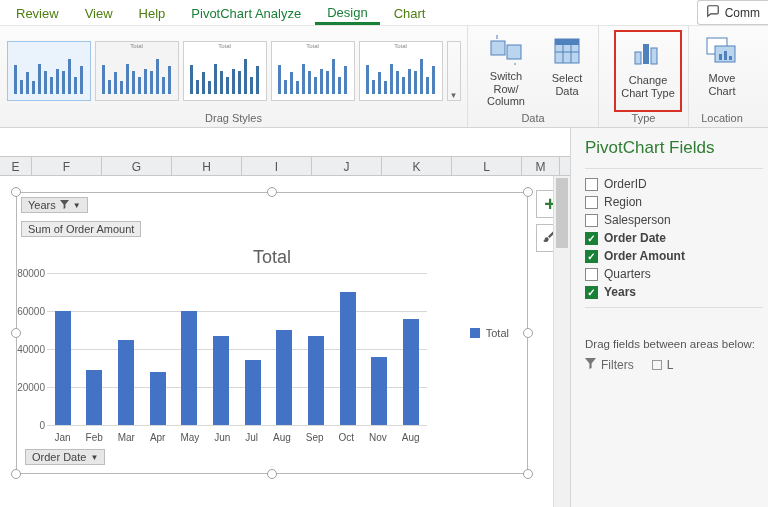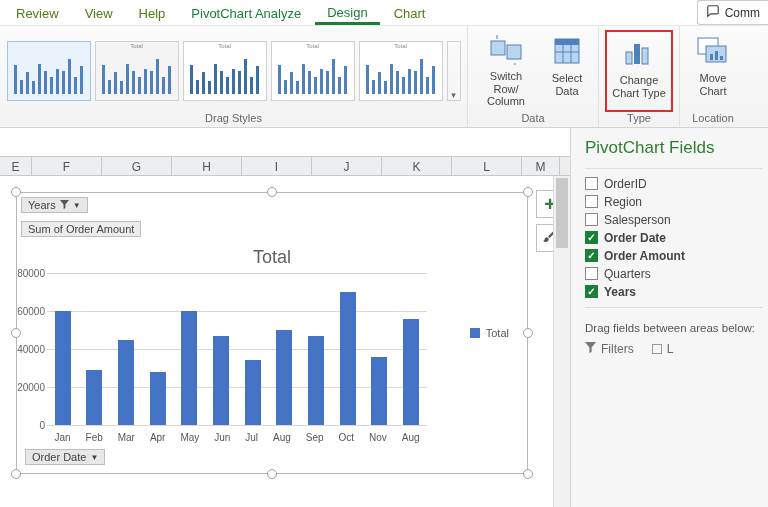--- a/index.html
+++ b/index.html
@@ -74,21 +74,21 @@
   .style-thumb.sel { border: 1px solid #9fc5e8; background: #eaf3fb; }
   .style-thumb .tt { position:absolute; top:1px; left:0; right:0; text-align:center; font-size:6px; color:#888;}
   .sbar { width: 4px; background: #4f81bd; }
   .ribbon-item {
     display: flex; flex-direction: column; align-items: center;
     justify-content: flex-start;
     width: 64px; height: 82px; padding: 4px 2px;
     font-size: 11px; color: #444; text-align: center; line-height: 1.15;
     cursor: pointer;
   }
-  .ribbon-item.highlight { border: 2px solid #d93025; }
+  .ribbon-item.highlight { border: 2px solid #d93025; margin-left: 9px; }
   .ribbon-icon { width: 34px; height: 34px; display:flex; align-items:center; justify-content:center; margin-bottom:4px;}
   
   .sheet-area {
     position: absolute;
     top: 128px; left: 0; right: 0; bottom: 0;
     display: flex;
   }
   .grid-zone {
     position: relative;
     flex: 1;
@@ -150,25 +150,25 @@
     width: 198px;
     border-left: 1px solid #d4d4d4;
     background: #f6f6f6;
     padding: 10px 0 0 14px;
     overflow: hidden;
   }
   .tp-title{font-size:17px; color:#2e7d32; margin-bottom:10px;}
   .tp-sub{font-size:11.5px; color:#555; margin-bottom:10px;}
   .tp-search{width:170px; padding:5px 6px; font-size:12px; color:#888; border:1px solid #ccc; background:#fff; margin-bottom:12px;}
   .fieldlist{border-top:1px solid #ddd; border-bottom:1px solid #ddd; padding:6px 0; width:178px;}
-  .fld{display:flex; align-items:flex-start; gap:6px; padding:2px 0; font-size:12px; color:#444;}
+  .fld{display:flex; align-items:center; gap:6px; padding:2px 0; font-size:12px; color:#444;}
   .fld.bold{font-weight:600;}
   .chk{width:13px;height:13px;border:1px solid #888;background:#fff;display:inline-flex;align-items:center;justify-content:center;font-size:10px;color:#fff;}
   .chk.on{background:#1a7f37;border-color:#1a7f37;}
-  .tp-drag{font-size:11.5px;color:#555;margin:14px 0 8px 0;}
+  .tp-drag{font-size:11.5px;color:#555;margin:30px 0 8px 0;}
   .tp-area{display:flex; gap:18px;}
   .tp-area-col{font-size:12px;color:#666; display:flex;align-items:center;gap:5px;}
 </style>
 </head>
 <body>
 
 <div class="tabs">
   <div class="tab">Review</div>
   <div class="tab">View</div>
   <div class="tab">Help</div>

